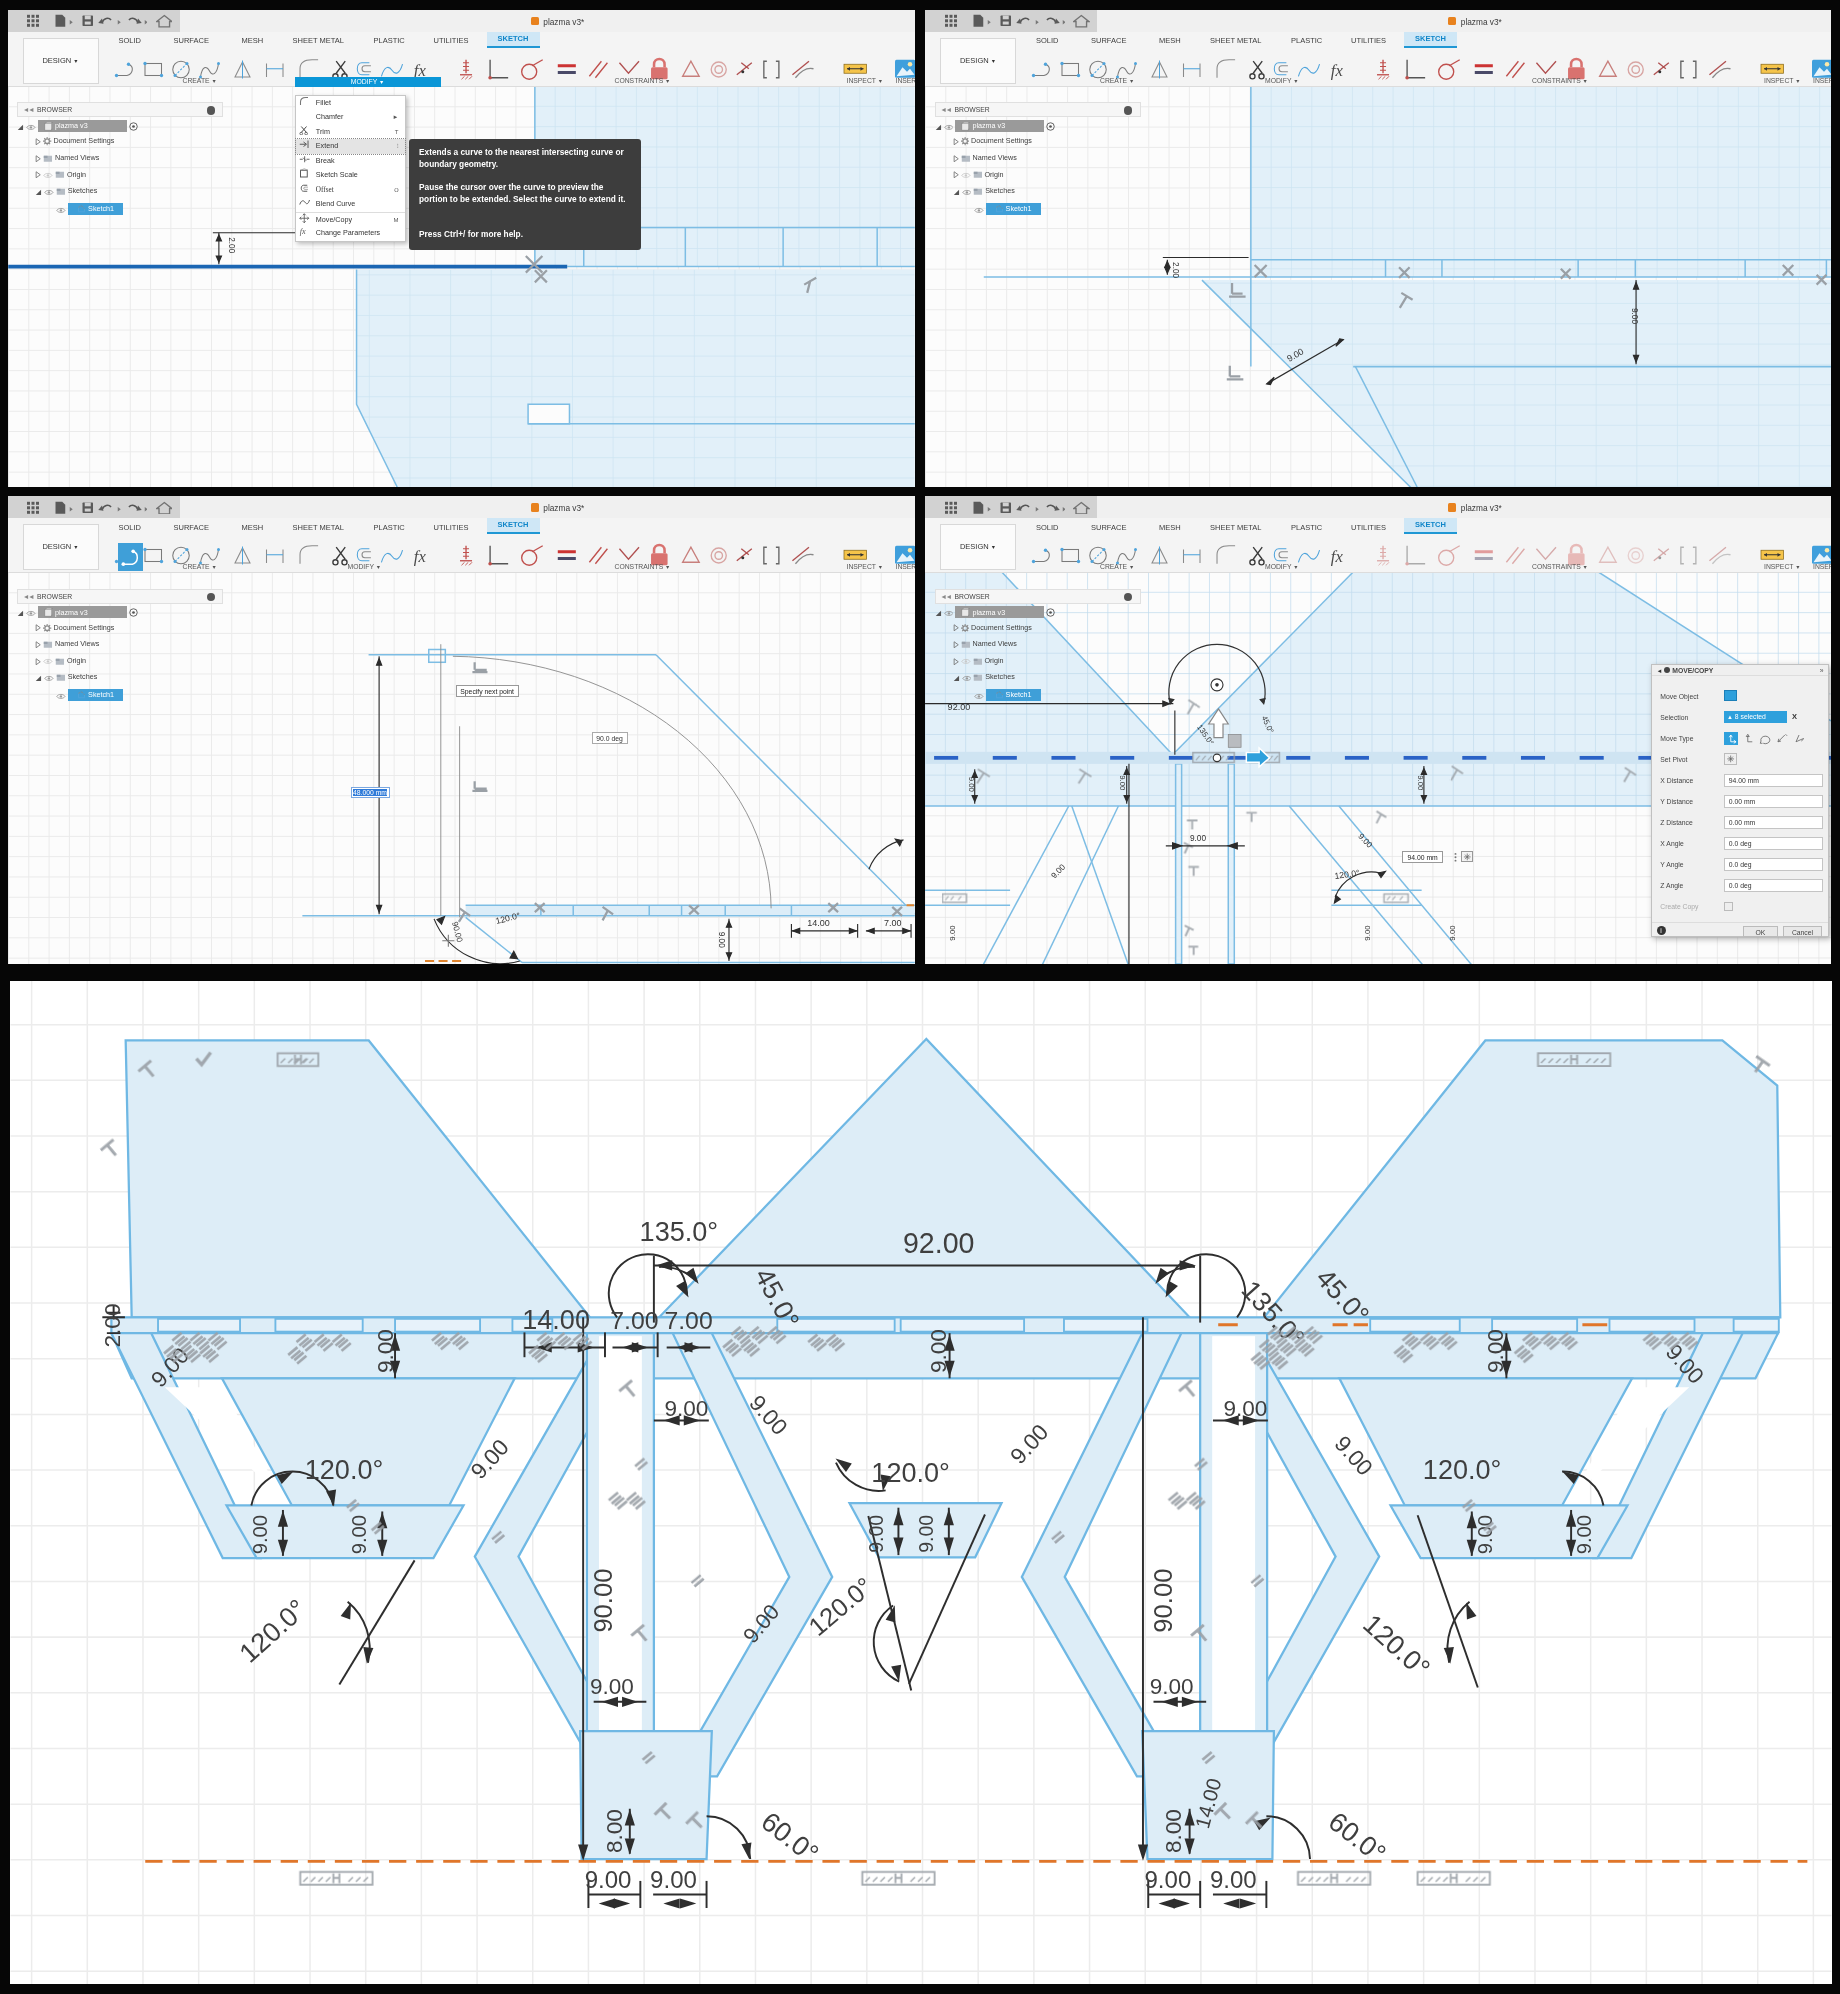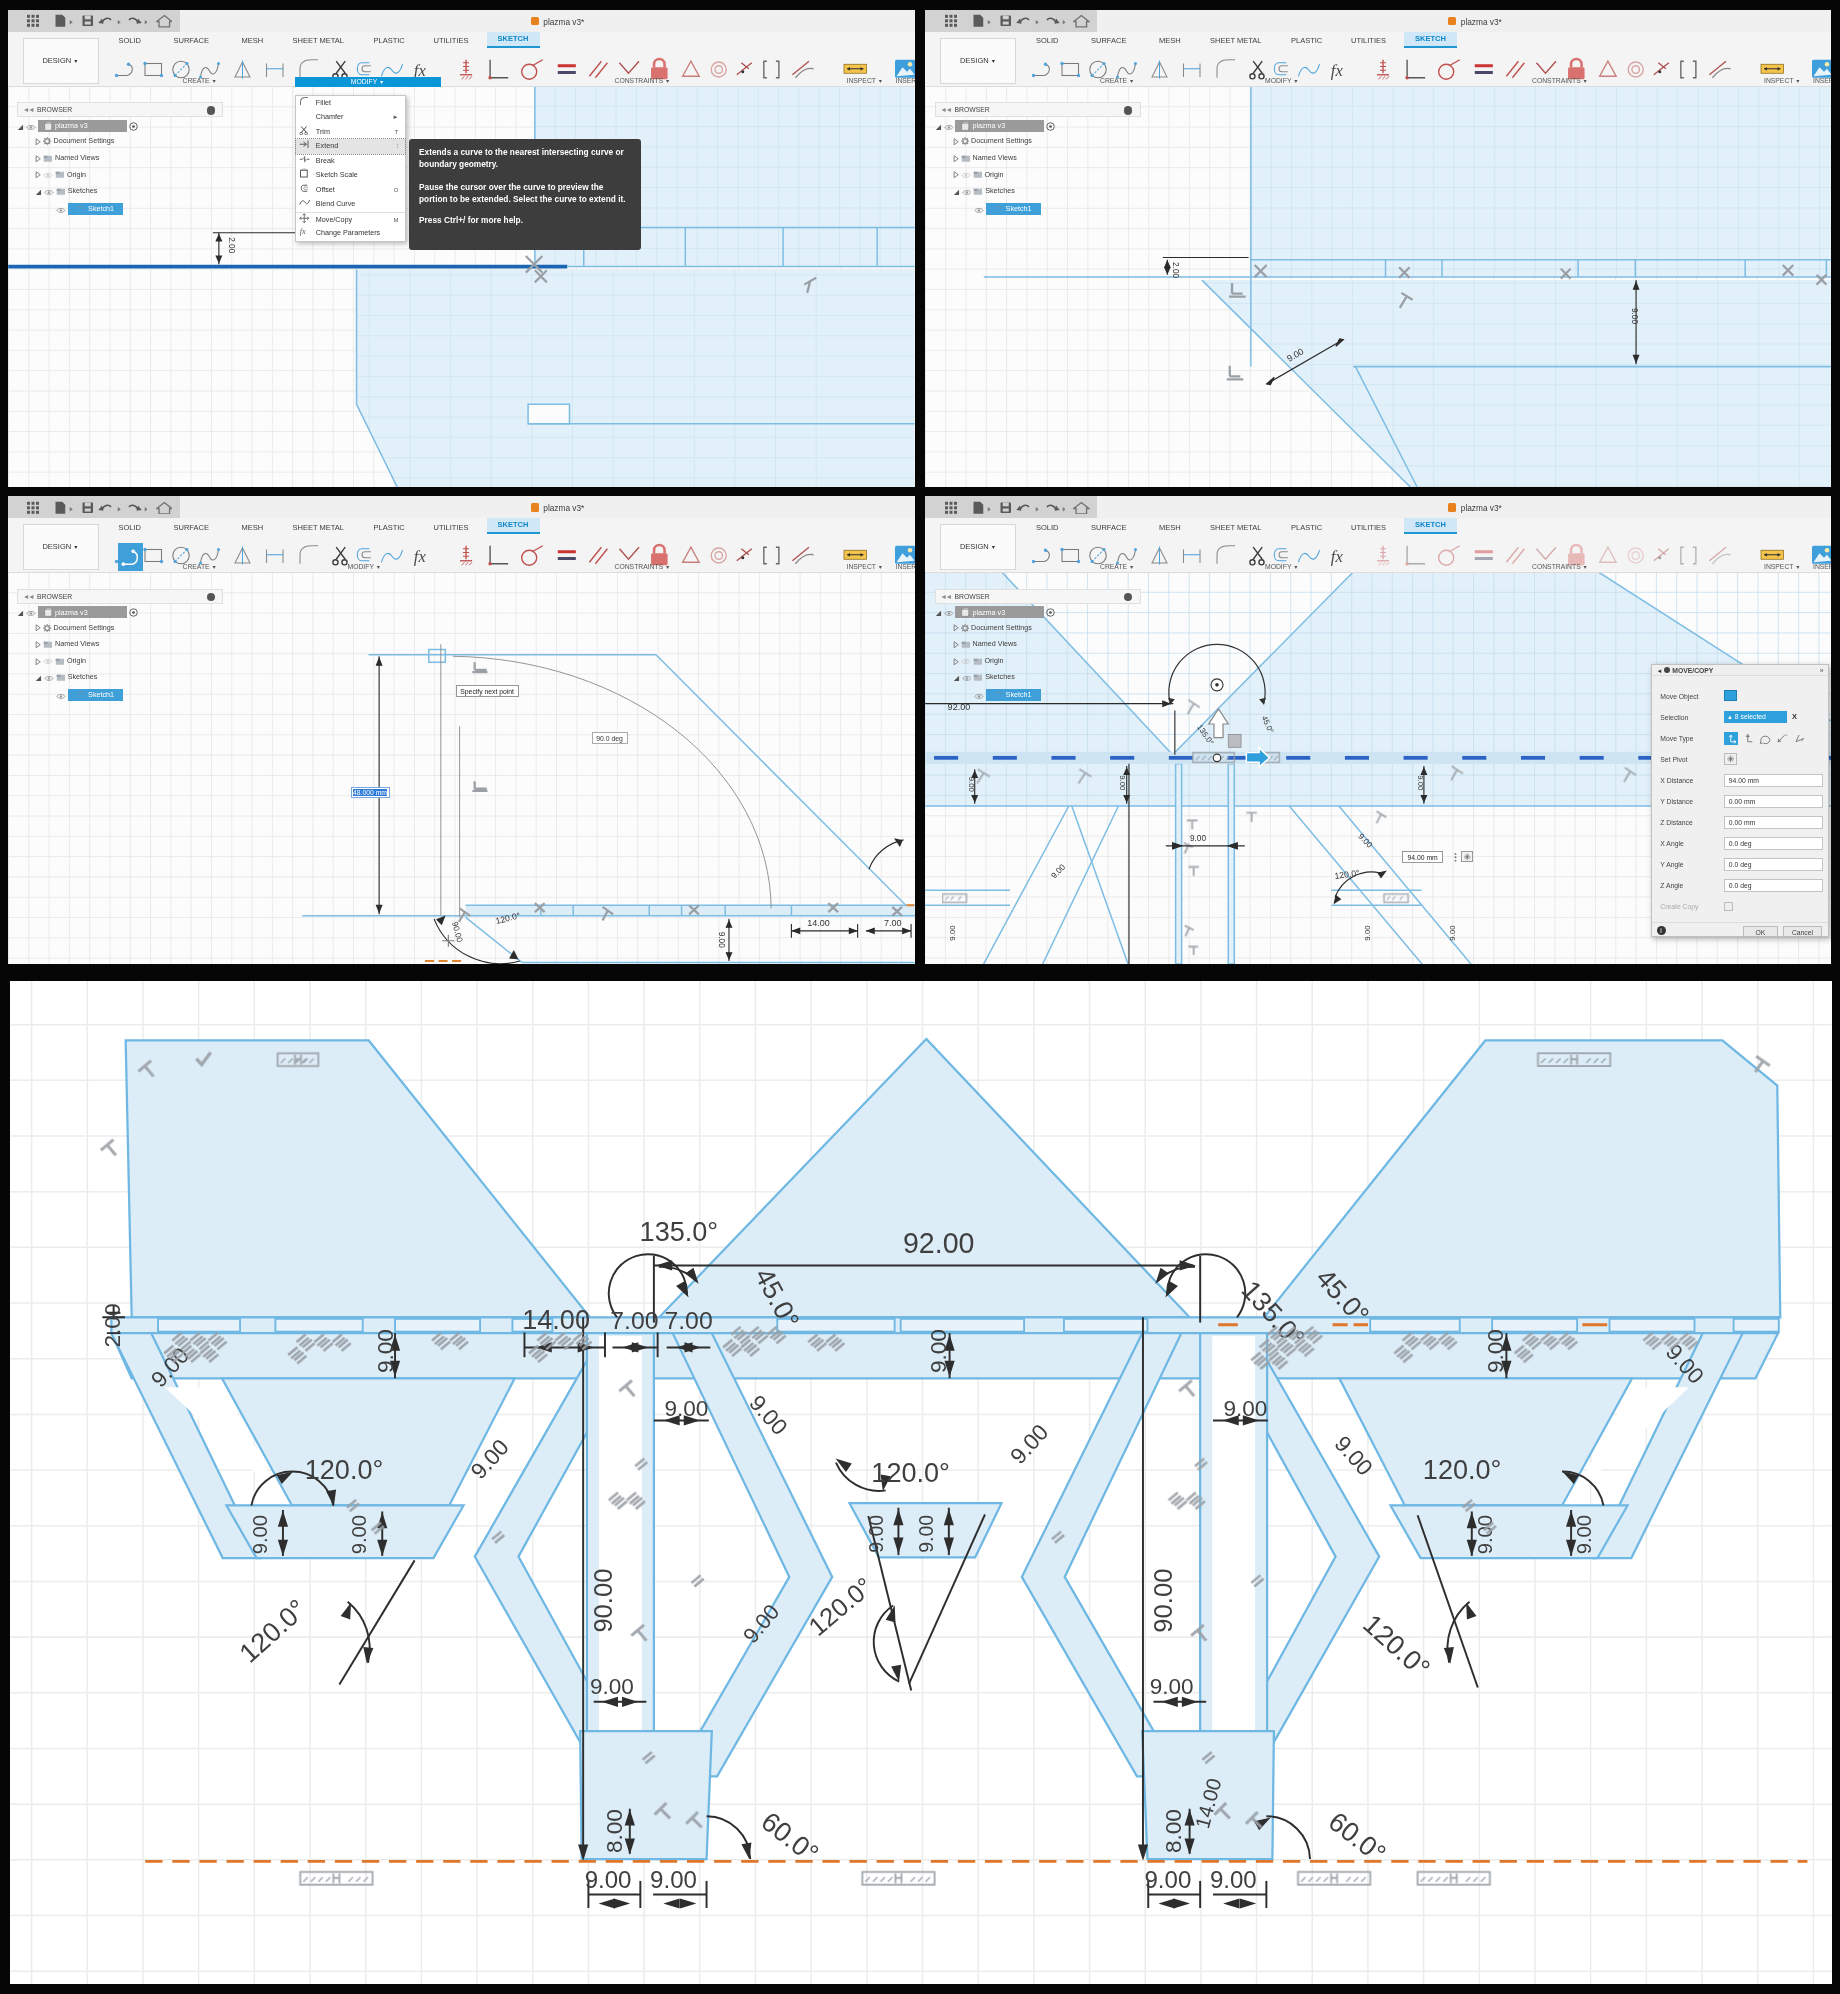--- a/index.html
+++ b/index.html
@@ -212,21 +212,21 @@
           </span>Break
       <span style="position:absolute;right:6px;color:#555;font-size:6px"></span></div>
         <div style="position:relative;height:14.5px;line-height:14.5px;padding-left:20.3px;">
       <span style="position:absolute;left:3.8px;top:0;width:12.8px;height:100%">
             <svg width="10.5" height="10.5" viewBox="0 0 14 14">
               <rect x="2" y="3" width="9" height="9" fill="none" stroke="#555" stroke-width="1.3"></rect>
               <path d="M2 3 L7 1 L12 3" fill="none" stroke="#999" stroke-width="1"></path>
             </svg>
           </span>Sketch Scale
       <span style="position:absolute;right:6px;color:#555;font-size:6px"></span></div>
-        <div style="position:relative;height:14.5px;line-height:14.5px;padding-left:20.3px;">
+        <div style="position:relative;height:14.5px;line-height:14.5px;padding-left:20.3px;font-family:Liberation Serif, serif;">
       <span style="position:absolute;left:3.8px;top:0;width:12.8px;height:100%">
             <svg width="10.5" height="10.5" viewBox="0 0 14 14">
               <path d="M11 3 L6 3 C2 3 2 11 6 11 L11 11" fill="none" stroke="#555" stroke-width="1.3"></path>
               <path d="M12 5.5 L8 5.5 C5.5 5.5 5.5 8.5 8 8.5 L12 8.5" fill="none" stroke="#999" stroke-width="1.1"></path>
             </svg>
           </span>Offset
       <span style="position:absolute;right:6px;color:#555;font-size:6px">O</span></div>
         <div style="position:relative;height:14.5px;line-height:14.5px;padding-left:20.3px;">
       <span style="position:absolute;left:3.8px;top:0;width:12.8px;height:100%">
             <svg width="11.3" height="10.5" viewBox="0 0 15 14">
@@ -245,21 +245,21 @@
       <span style="position:absolute;left:3.8px;top:0;width:12.8px;height:100%">
             <svg width="10.5" height="10.5" viewBox="0 0 14 14" style="font-size:9.5px">
               <text x="1" y="11" font-size="11" font-style="italic" font-family="Liberation Serif,serif" fill="#555">fx</text>
             </svg>
           </span>Change Parameters
       <span style="position:absolute;right:6px;color:#555;font-size:6px"></span></div>
   </div>
   <div class="abs" style="left:401px;top:53px;width:232px;height:111px;background:#3d3d3d;border-radius:3px;color:#fff;font-size:8.3px;font-weight:bold;padding:8.3px 10.5px;line-height:1.42;z-index:6">
    Extends a curve to the nearest intersecting curve or boundary geometry.<br><br>
    Pause the cursor over the curve to preview the portion to be extended. Select the curve to extend it.
-   <div style="margin-top:9px">Press Ctrl+/ for more help.</div>
+   <div style="margin-top:23px">Press Ctrl+/ for more help.</div>
   </div>
  </div>
 
  <div class="tabs">
       <div class="tab" style="left:111px">SOLID</div>
       <div class="tab" style="left:166px">SURFACE</div>
       <div class="tab" style="left:234px">MESH</div>
       <div class="tab" style="left:285px">SHEET METAL</div>
       <div class="tab" style="left:366px">PLASTIC</div>
       <div class="tab" style="left:426px">UTILITIES</div>

